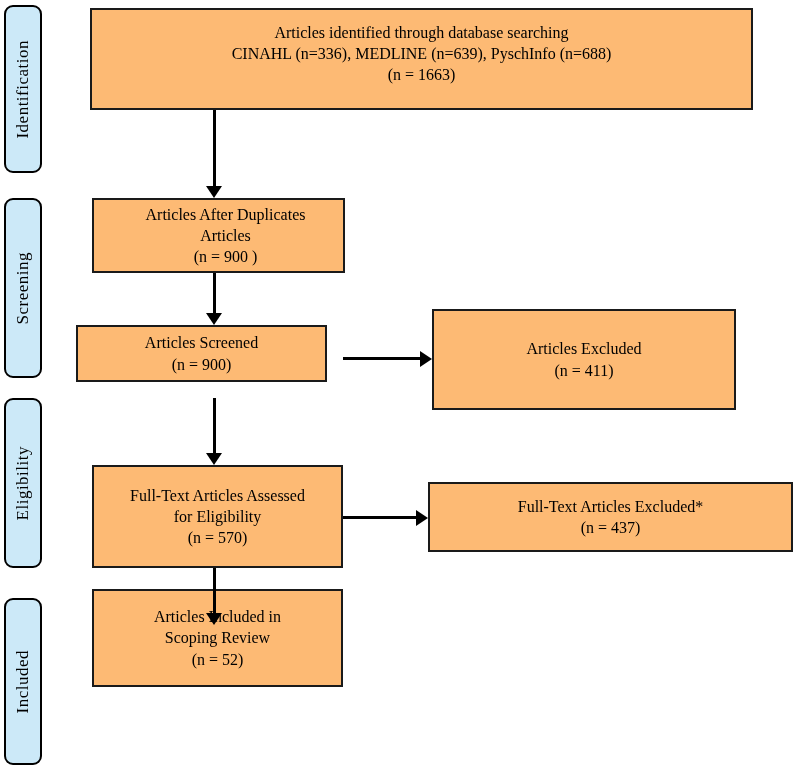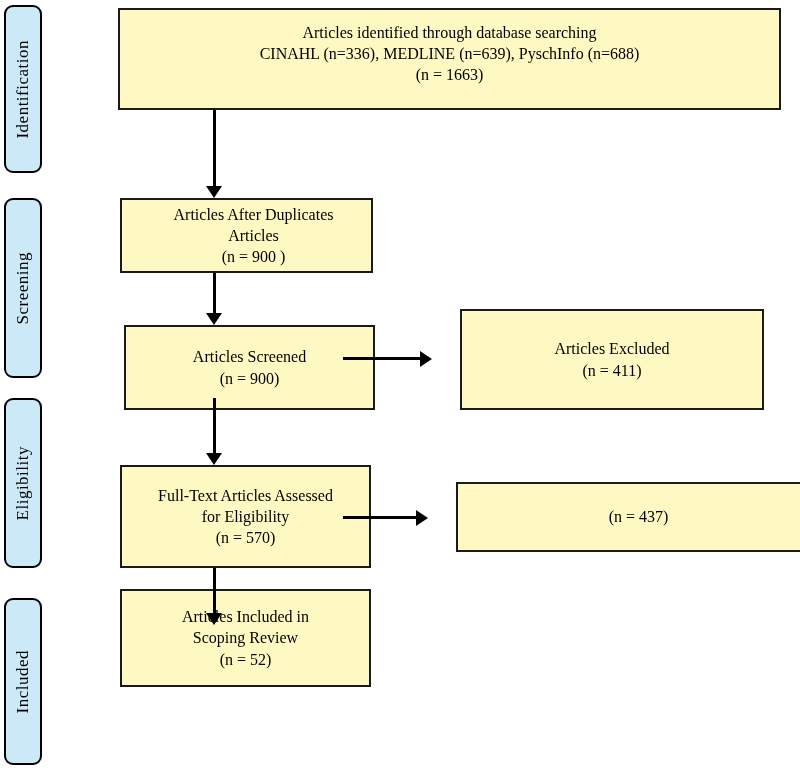--- a/index.html
+++ b/index.html
@@ -35,34 +35,33 @@
   #stage-identification { top: 5px;  height: 168px; }
   #stage-screening      { top: 198px; height: 180px; }
   #stage-eligibility    { top: 398px; height: 170px; }
   #stage-included       { top: 598px; height: 167px; }
 
   
   .fbox {
     position: absolute;
     border: 2px solid #1a1a1a;
     box-sizing: border-box;
-    background: #fef9c3;
+    background: #fdba74;
     display: flex;
     flex-direction: column;
     align-items: center;
     justify-content: center;
     text-align: center;
     font-size: 16px;
     line-height: 1.32;
     padding: 2px 6px;
-    margin-left: 28px;
   }
   #box-identified        { left: 90px;  top: 8px;   width: 663px; height: 102px; justify-content: flex-start; padding-top: 12px; }
   #box-duplicates        { left: 92px;  top: 198px; width: 253px; height: 75px; padding-left: 20px; }
-  #box-screened          { left: 96px;  top: 325px; width: 251px; height: 85px; }
+  #box-screened          { left: 76px;  top: 325px; width: 251px; height: 57px; }
   #box-excluded-screen   { left: 432px; top: 309px; width: 304px; height: 101px; }
   #box-fulltext          { left: 92px;  top: 465px; width: 251px; height: 103px; }
   #box-fulltext-excluded { left: 428px; top: 482px; width: 365px; height: 70px; }
   #box-included          { left: 92px;  top: 589px; width: 251px; height: 98px; }
 
   
   .vline {
     position: absolute;
     width: 3px;
     background: #000000;
@@ -145,20 +144,21 @@
     <div>(n = 411)</div>
   </div>
 
   <div class="fbox" id="box-fulltext">
     <div>Full-Text Articles Assessed</div>
     <div>for Eligibility</div>
     <div>(n = 570)</div>
   </div>
 
   <div class="fbox" id="box-fulltext-excluded">
+    <div>Full-Text Articles Excluded*</div>
     <div>(n = 437)</div>
   </div>
 
   <div class="fbox" id="box-included">
     <div>Articles Included in</div>
     <div>Scoping Review</div>
     <div>(n = 52)</div>
   </div>
 
   <div class="vline" id="v1-line"></div>

